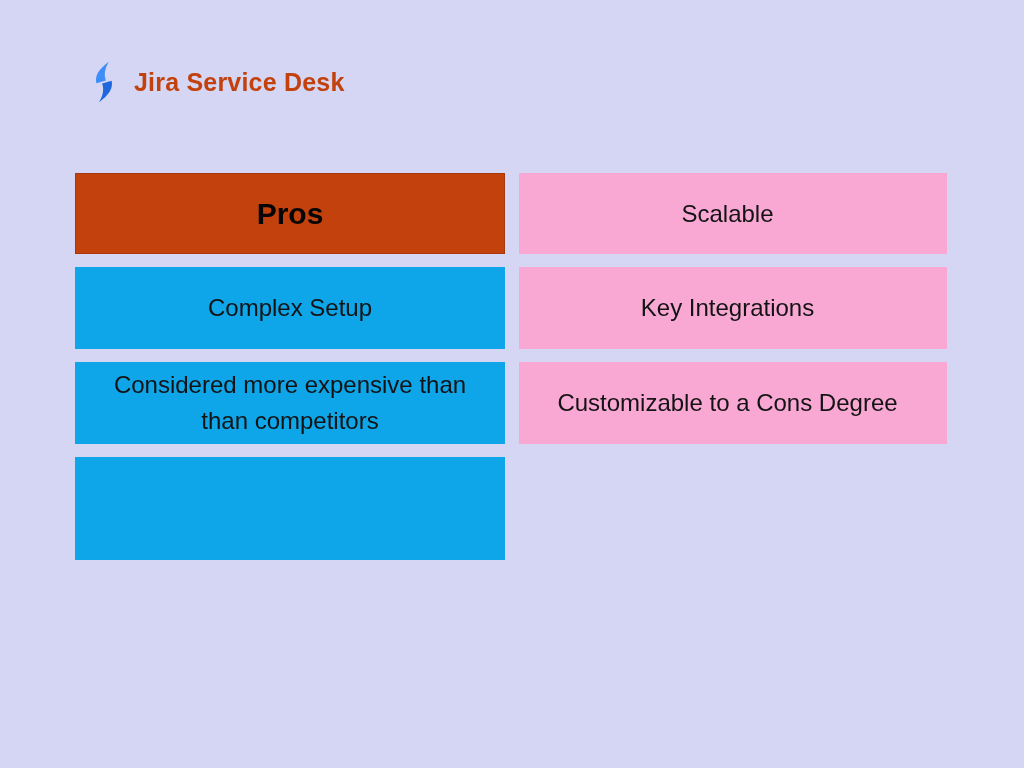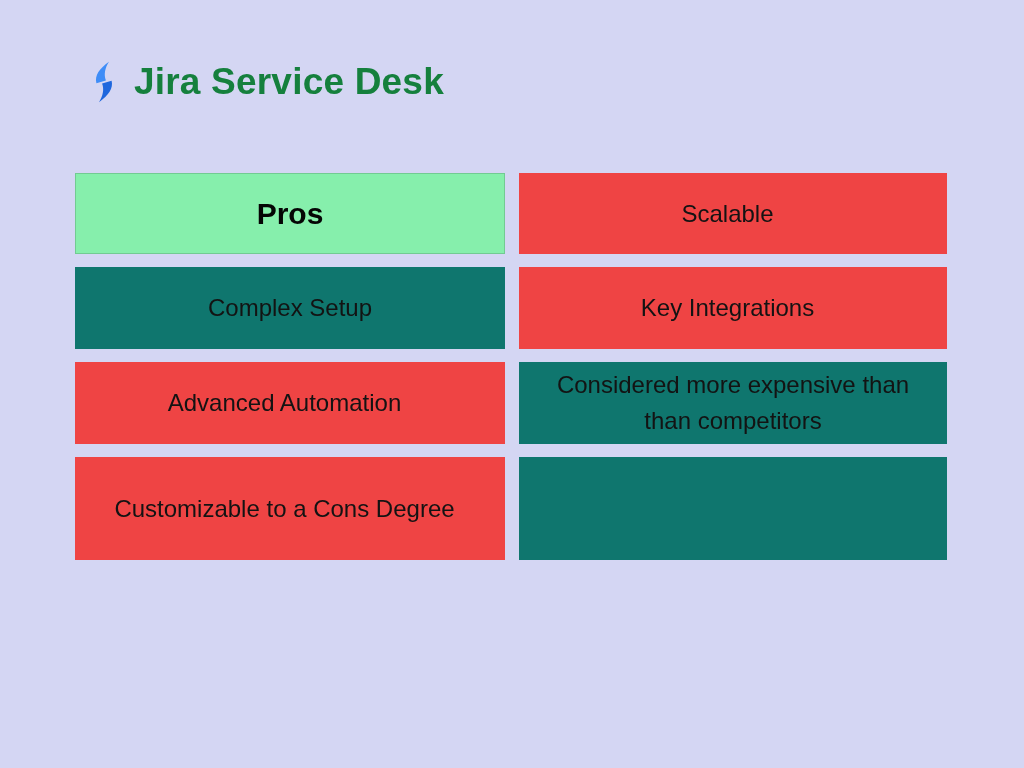--- a/index.html
+++ b/index.html
@@ -27,23 +27,23 @@
     display: flex;
     align-items: center;
     gap: 11px;
   }
   .logo .bolt {
     width: 38px;
     height: 44px;
     flex: 0 0 auto;
   }
   .logo .logo-text {
-    font-size: 37px;
+    font-size: 25px;
     font-weight: 600;
-    color: #15803d;
+    color: #c2410c;
     letter-spacing: 0.2px;
     white-space: nowrap;
   }
 
   
   .table {
     position: absolute;
     left: 75px;
     top: 173px;
     display: grid;
@@ -58,30 +58,30 @@
     align-items: center;
     justify-content: center;
     text-align: center;
     font-size: 24px;
     line-height: 1.5;
     color: #131313;
     padding: 4px 30px;
   }
 
   .header-cell {
-    background: #86efac;
+    background: #c2410c;
     box-shadow: inset 0 0 0 1px rgba(0,0,0,0.15);
     font-size: 30px;
     font-weight: 700;
     color: #050505;
     padding: 4px 10px;
   }
 
-  .pros-cell { background: #ef4444; padding-left: 19px; }
-  .cons-cell { background: #0f766e; }
+  .pros-cell { background: #f9a8d4; padding-left: 19px; }
+  .cons-cell { background: #0ea5e9; }
 </style>
 </head>
 <body>
 
 <div class="canvas">
 
   <div class="logo">
     <svg class="bolt" viewBox="0 0 100 110" aria-hidden="true">
       <path d="M63 2 C38 20 25 38 30 58 L55 51 C49 35 53 18 63 2 Z" fill="#3f8df7"></path>
       <path d="M37 108 C62 90 75 72 70 52 L45 59 C51 75 47 92 37 108 Z" fill="#1f67dd"></path>
@@ -91,20 +91,19 @@
 
   <div class="table">
 
     <div class="cell header-cell">Pros</div>
 
     <div class="cell pros-cell">Scalable</div>
     <div class="cell cons-cell">Complex Setup</div>
 
     <div class="cell pros-cell">Key Integrations</div>
 
-    <div class="cell pros-cell">Advanced Automation</div>
     <div class="cell cons-cell">Considered more expensive than than competitors</div>
 
     <div class="cell pros-cell">Customizable to a Cons Degree</div>
     <div class="cell cons-cell"></div>
 
   </div>
 </div>
 
 </body></html>

